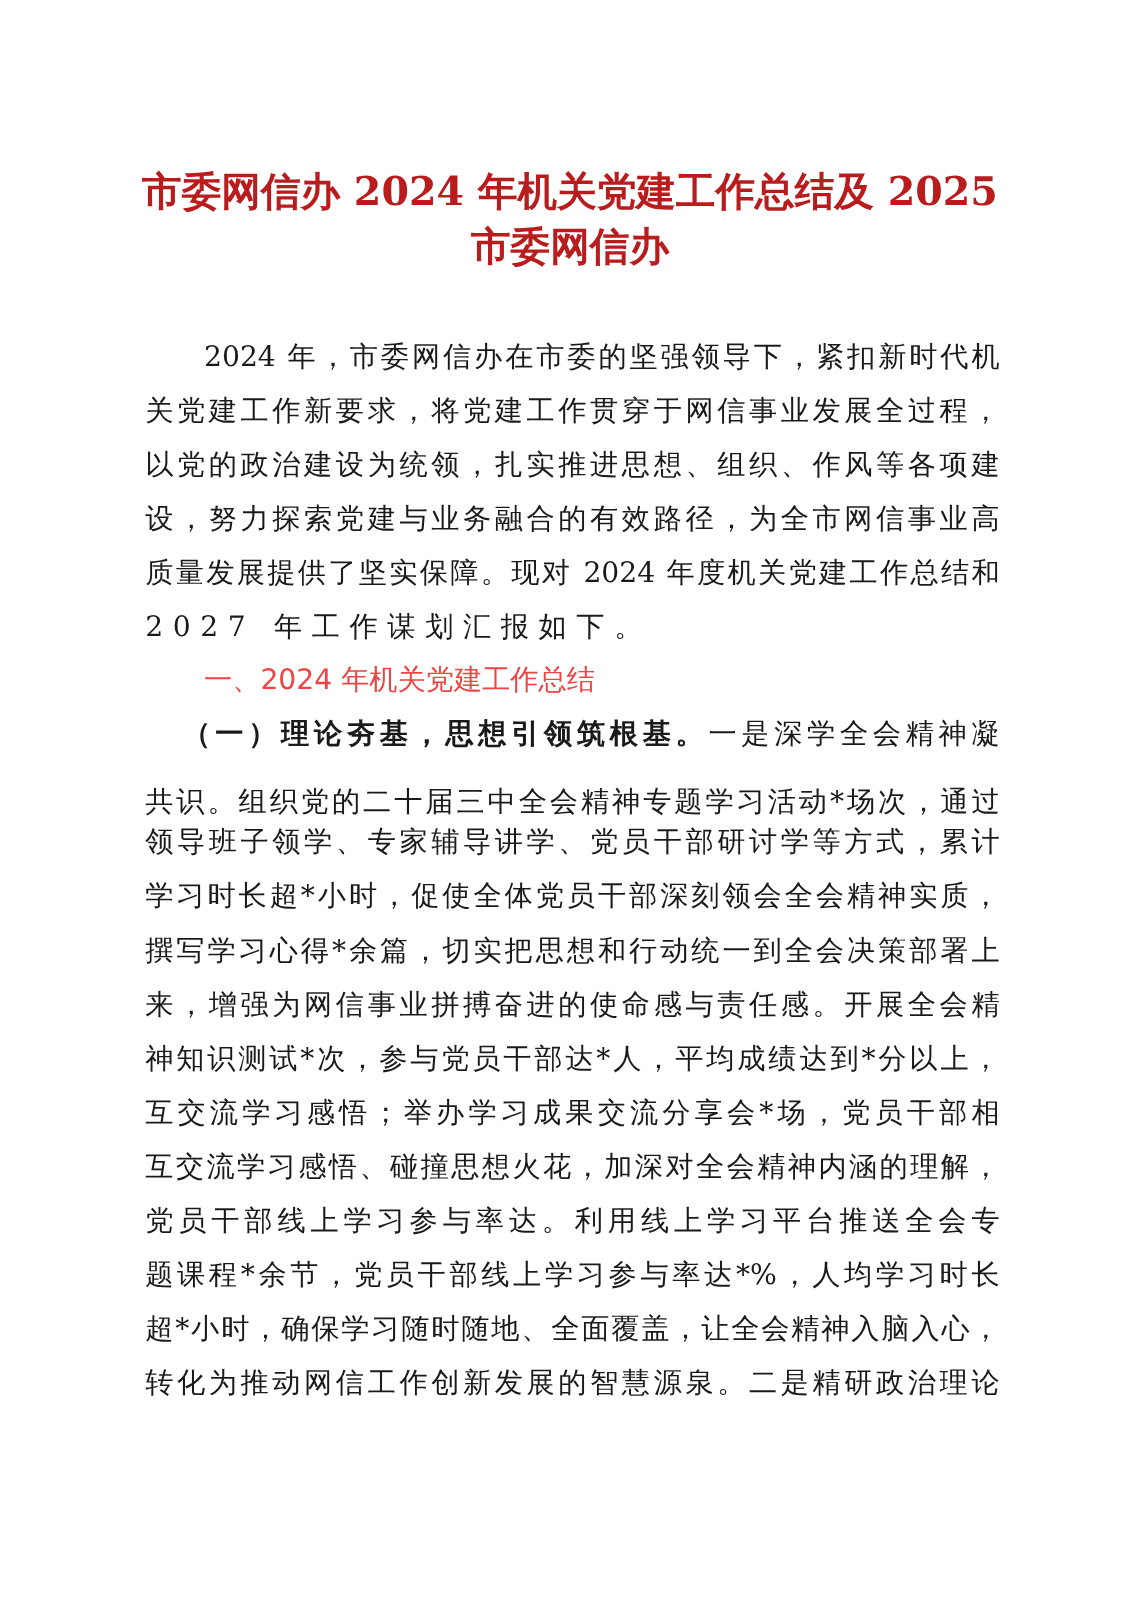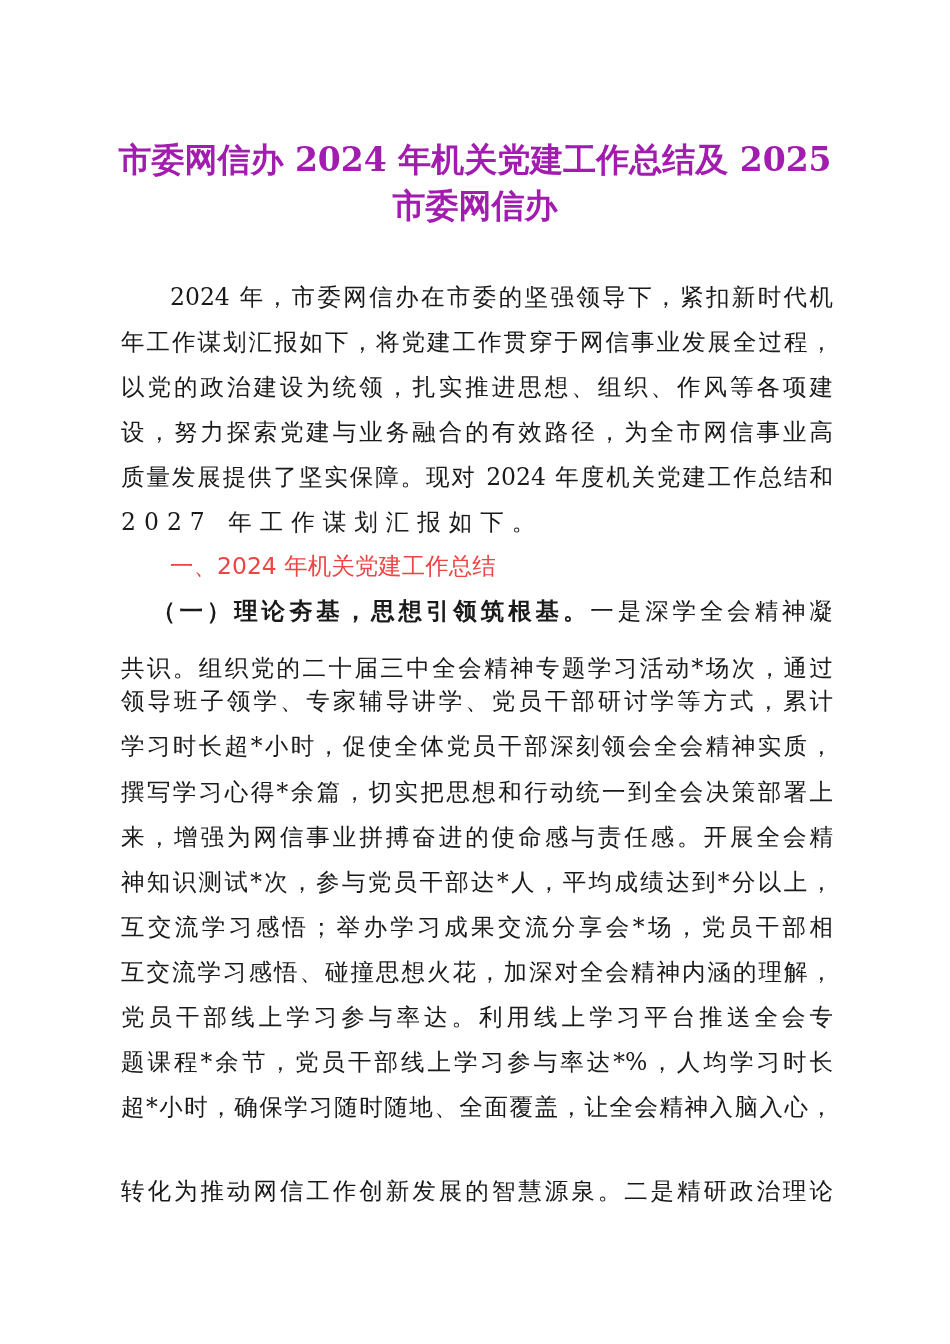--- a/index.html
+++ b/index.html
@@ -1,21 +1,21 @@
 <!DOCTYPE html>
 <html><head>
 <meta charset="utf-8">
 <style>
   html, body { margin: 0; padding: 0; background: #ffffff; }
   body { width: 950px; height: 1344px; position: relative; overflow: hidden; }
   .page { position: absolute; left: 0; top: 0; width: 950px; height: 1344px; background: #fff; }
   .title {
     position: absolute; left: 0; width: 950px; text-align: center;
     font-family: "DejaVu Serif", "Liberation Serif", serif;
-    font-weight: bold; font-size: 33px; color: #a21caf; letter-spacing: 0px;
+    font-weight: bold; font-size: 33px; color: #b91c1c; letter-spacing: 0px;
     line-height: 46px;
   }
   .line {
     position: absolute; left: 121px; width: 712px; height: 45px;
     font-family: "DejaVu Serif", "Liberation Serif", serif;
     font-size: 23.5px; color: #1a1a1a; line-height: 45px;
     white-space: nowrap; text-align: justify; text-align-last: justify;
   }
   .line.indent { left: 170px; width: 663px; }
   .line.last { text-align-last: left; letter-spacing: 8px; }
@@ -29,21 +29,21 @@
 </head>
 <body>
 
 <div class="page">
 
   <div class="title" style="top:137px;">市委网信办 2024 年机关党建工作总结及 2025</div>
   <div class="title" style="top:183px;">市委网信办</div>
 
   <div>
     <div class="line indent" style="top:275px;">2024 年，市委网信办在市委的坚强领导下，紧扣新时代机</div>
-    <div class="line" style="top:320px;">年工作谋划汇报如下，将党建工作贯穿于网信事业发展全过程，</div>
+    <div class="line" style="top:320px;">关党建工作新要求，将党建工作贯穿于网信事业发展全过程，</div>
     <div class="line" style="top:365px;">以党的政治建设为统领，扎实推进思想、组织、作风等各项建</div>
     <div class="line" style="top:410px;">设，努力探索党建与业务融合的有效路径，为全市网信事业高</div>
     <div class="line" style="top:455px;">质量发展提供了坚实保障。现对 2024 年度机关党建工作总结和</div>
     <div class="line last" style="top:500px;">2027 年工作谋划汇报如下。</div>
   </div>
 
   <div class="heading" style="top:544px;">一、2024 年机关党建工作总结</div>
 
   <div>
     <div class="line indent" style="top:589px; left:152px; width:681px;">
@@ -53,16 +53,16 @@
     <div class="line" style="top:679px;">领导班子领学、专家辅导讲学、党员干部研讨学等方式，累计</div>
     <div class="line" style="top:724px;">学习时长超*小时，促使全体党员干部深刻领会全会精神实质，</div>
     <div class="line" style="top:770px;">撰写学习心得*余篇，切实把思想和行动统一到全会决策部署上</div>
     <div class="line" style="top:815px;">来，增强为网信事业拼搏奋进的使命感与责任感。开展全会精</div>
     <div class="line" style="top:860px;">神知识测试*次，参与党员干部达*人，平均成绩达到*分以上，</div>
     <div class="line" style="top:905px;">互交流学习感悟；举办学习成果交流分享会*场，党员干部相</div>
     <div class="line" style="top:950px;">互交流学习感悟、碰撞思想火花，加深对全会精神内涵的理解，</div>
     <div class="line" style="top:995px;">党员干部线上学习参与率达。利用线上学习平台推送全会专</div>
     <div class="line" style="top:1040px;">题课程*余节，党员干部线上学习参与率达*%，人均学习时长</div>
     <div class="line" style="top:1085px;">超*小时，确保学习随时随地、全面覆盖，让全会精神入脑入心，</div>
-    <div class="line" style="top:1130px;margin-top:39px;">转化为推动网信工作创新发展的智慧源泉。二是精研政治理论</div>
+    <div class="line" style="top:1130px;">转化为推动网信工作创新发展的智慧源泉。二是精研政治理论</div>
   </div>
 
 </div>
 
 </body></html>

